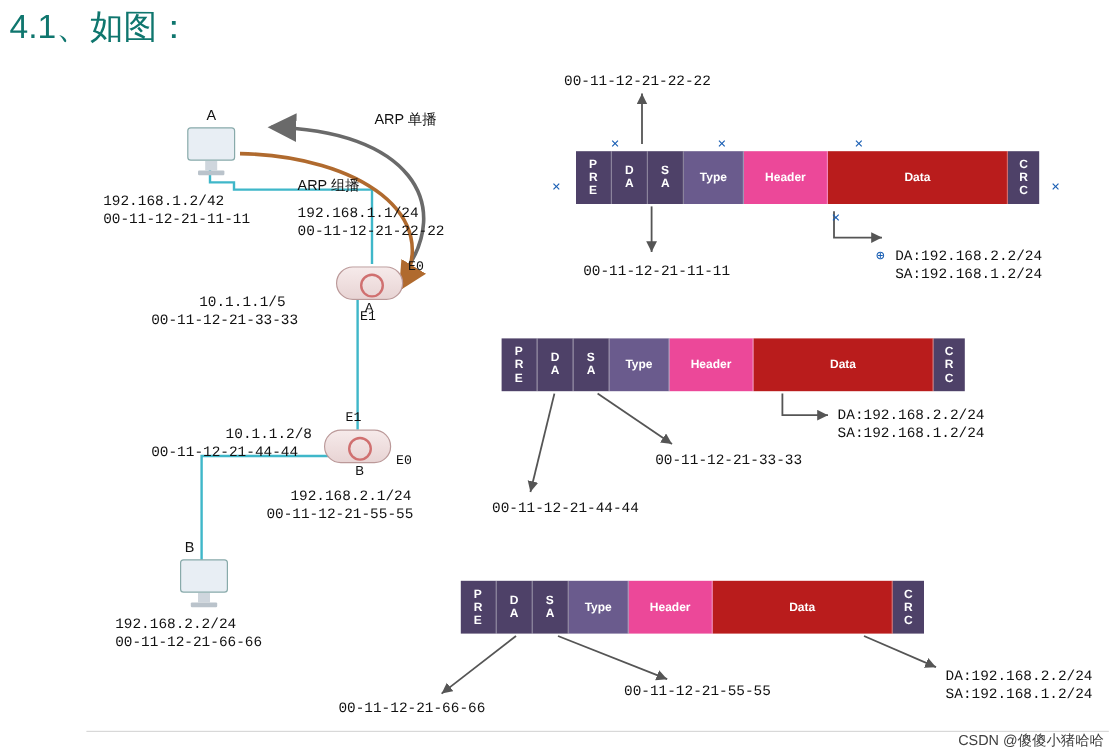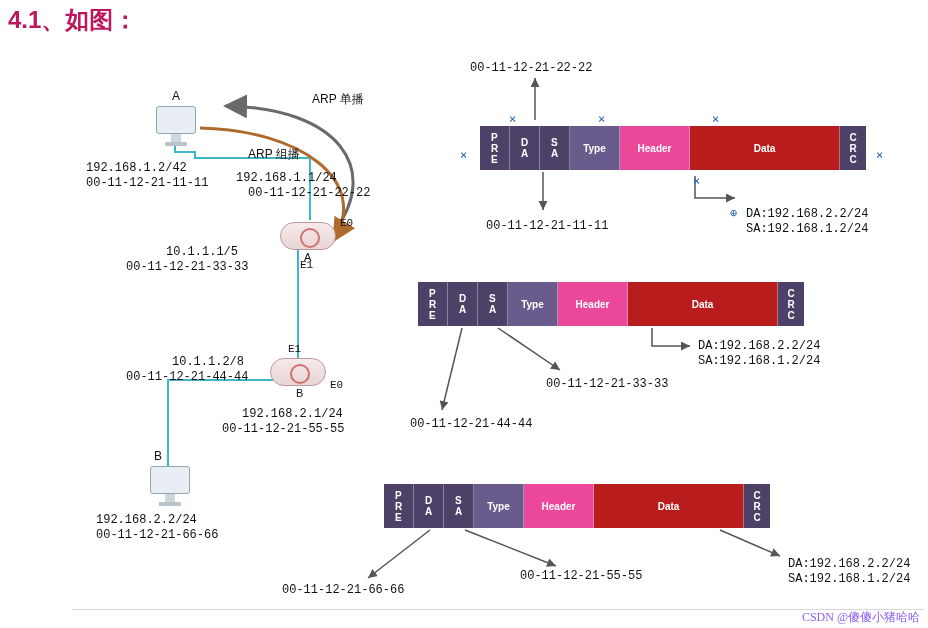--- a/index.html
+++ b/index.html
@@ -1,38 +1,38 @@
 <!DOCTYPE html>
 <html><head>
 <meta charset="utf-8">
 <style>
   html,body{margin:0;padding:0;width:928px;height:628px;background:#fff;font-family:"Microsoft YaHei","SimSun",Arial,sans-serif;overflow:hidden;position:relative}
   *{box-sizing:border-box}
   .stage{position:relative;width:928px;height:628px}
   .txt{position:absolute;font-size:12px;color:#111;white-space:nowrap;line-height:1.35;font-family:Consolas,"Courier New",monospace}
-  .sect-title{position:absolute;font-size:24px;font-weight:700;color:#be185d;left:8px;top:4px;font-family:"Microsoft YaHei",Arial,sans-serif}
+  .sect-title{position:absolute;font-size:28px;font-weight:400;color:#0f766e;left:8px;top:4px;font-family:"Microsoft YaHei",Arial,sans-serif}
   .label-cn{font-family:"Microsoft YaHei","SimSun",Arial,sans-serif}
   .dev{position:absolute}
   .pc-body{width:40px;height:28px;background:#e8eef4;border:1px solid #8aa;border-radius:3px;position:relative}
   .pc-stand{width:10px;height:8px;background:#cfd6dd;margin:0 auto}
   .pc-base{width:22px;height:4px;background:#bac3cb;margin:0 auto;border-radius:1px}
   .router{width:56px;height:28px;border-radius:14px;background:linear-gradient(#f6eaea,#e8d4d4);border:1px solid #b99;position:relative}
   .router::after{content:"";position:absolute;left:50%;top:50%;width:16px;height:16px;margin:-8px 0 0 -8px;border:2px solid #d07070;border-radius:50%}
   .packet{position:absolute;display:flex;height:44px}
   .cell{display:flex;flex-direction:column;align-items:center;justify-content:center;font-size:10px;color:#fff;font-weight:700;border-right:1px solid rgba(255,255,255,0.35)}
   .cell span{display:block}
   .c-pre{width:30px;background:#4e4168}
   .c-da{width:30px;background:#4e4168}
   .c-sa{width:30px;background:#4e4168}
   .c-type{width:50px;background:#6a5b8d}
   .c-hdr{width:70px;background:#ec4899}
   .c-data{width:150px;background:#b91c1c}
   .c-crc{width:26px;background:#4e4168;border-right:none}
   .marker{position:absolute;font-size:12px;color:#1a5fb4;font-family:Consolas,monospace}
-  .watermark{position:absolute;right:8px;bottom:2px;color:#8b5cf6;font-size:12px;font-family:Liberation Serif, serif}
+  .watermark{position:absolute;right:8px;bottom:2px;color:#404040;font-size:12px;font-family:Liberation Sans, sans-serif}
   .rule{position:absolute;right:4px;bottom:18px;left:72px;border-bottom:1px solid #d8d8d8}
   svg.net{position:absolute;left:0;top:0;width:928px;height:628px;pointer-events:none}
 </style>
 </head>
 <body>
 
 <div class="stage">
 
   <div class="sect-title">4.1、如图：</div>
 
@@ -83,32 +83,32 @@
 
   <div class="txt label-cn" style="left:312px;top:91px">ARP 单播</div>
   <div class="txt label-cn" style="left:248px;top:146px">ARP 组播</div>
 
   <div class="dev" style="left:280px;top:222px">
       <div class="router"></div>
     </div>
   <div class="txt label-cn" style="left:304px;top:250px;font-size:11px">A</div>
   <div class="txt" style="left:340px;top:216px;font-size:11px">E0</div>
   <div class="txt" style="left:300px;top:258px;font-size:11px">E1</div>
-  <div class="txt" style="left:236px;top:170px">192.168.1.1/24</div>
+  <div class="txt" style="left:248px;top:170px">192.168.1.1/24</div>
   <div class="txt" style="left:248px;top:185px">00-11-12-21-22-22</div>
   <div class="txt" style="left:166px;top:244px">10.1.1.1/5</div>
   <div class="txt" style="left:126px;top:259px">00-11-12-21-33-33</div>
 
   <div class="dev" style="left:270px;top:358px">
       <div class="router"></div>
     </div>
   <div class="txt label-cn" style="left:296px;top:386px;font-size:11px">B</div>
   <div class="txt" style="left:288px;top:342px;font-size:11px">E1</div>
   <div class="txt" style="left:330px;top:378px;font-size:11px">E0</div>
-  <div class="txt" style="left:172px;top:354px">10.1.1.2/8</div>
+  <div class="txt" style="left:188px;top:354px">10.1.1.2/8</div>
   <div class="txt" style="left:126px;top:369px">00-11-12-21-44-44</div>
   <div class="txt" style="left:242px;top:406px">192.168.2.1/24</div>
   <div class="txt" style="left:222px;top:421px">00-11-12-21-55-55</div>
 
   <div class="dev" style="left:150px;top:466px">
     <div class="pc-body"></div>
     <div class="pc-stand"></div>
     <div class="pc-base"></div>
   </div>
   <div class="txt label-cn" style="left:154px;top:448px">B</div>

